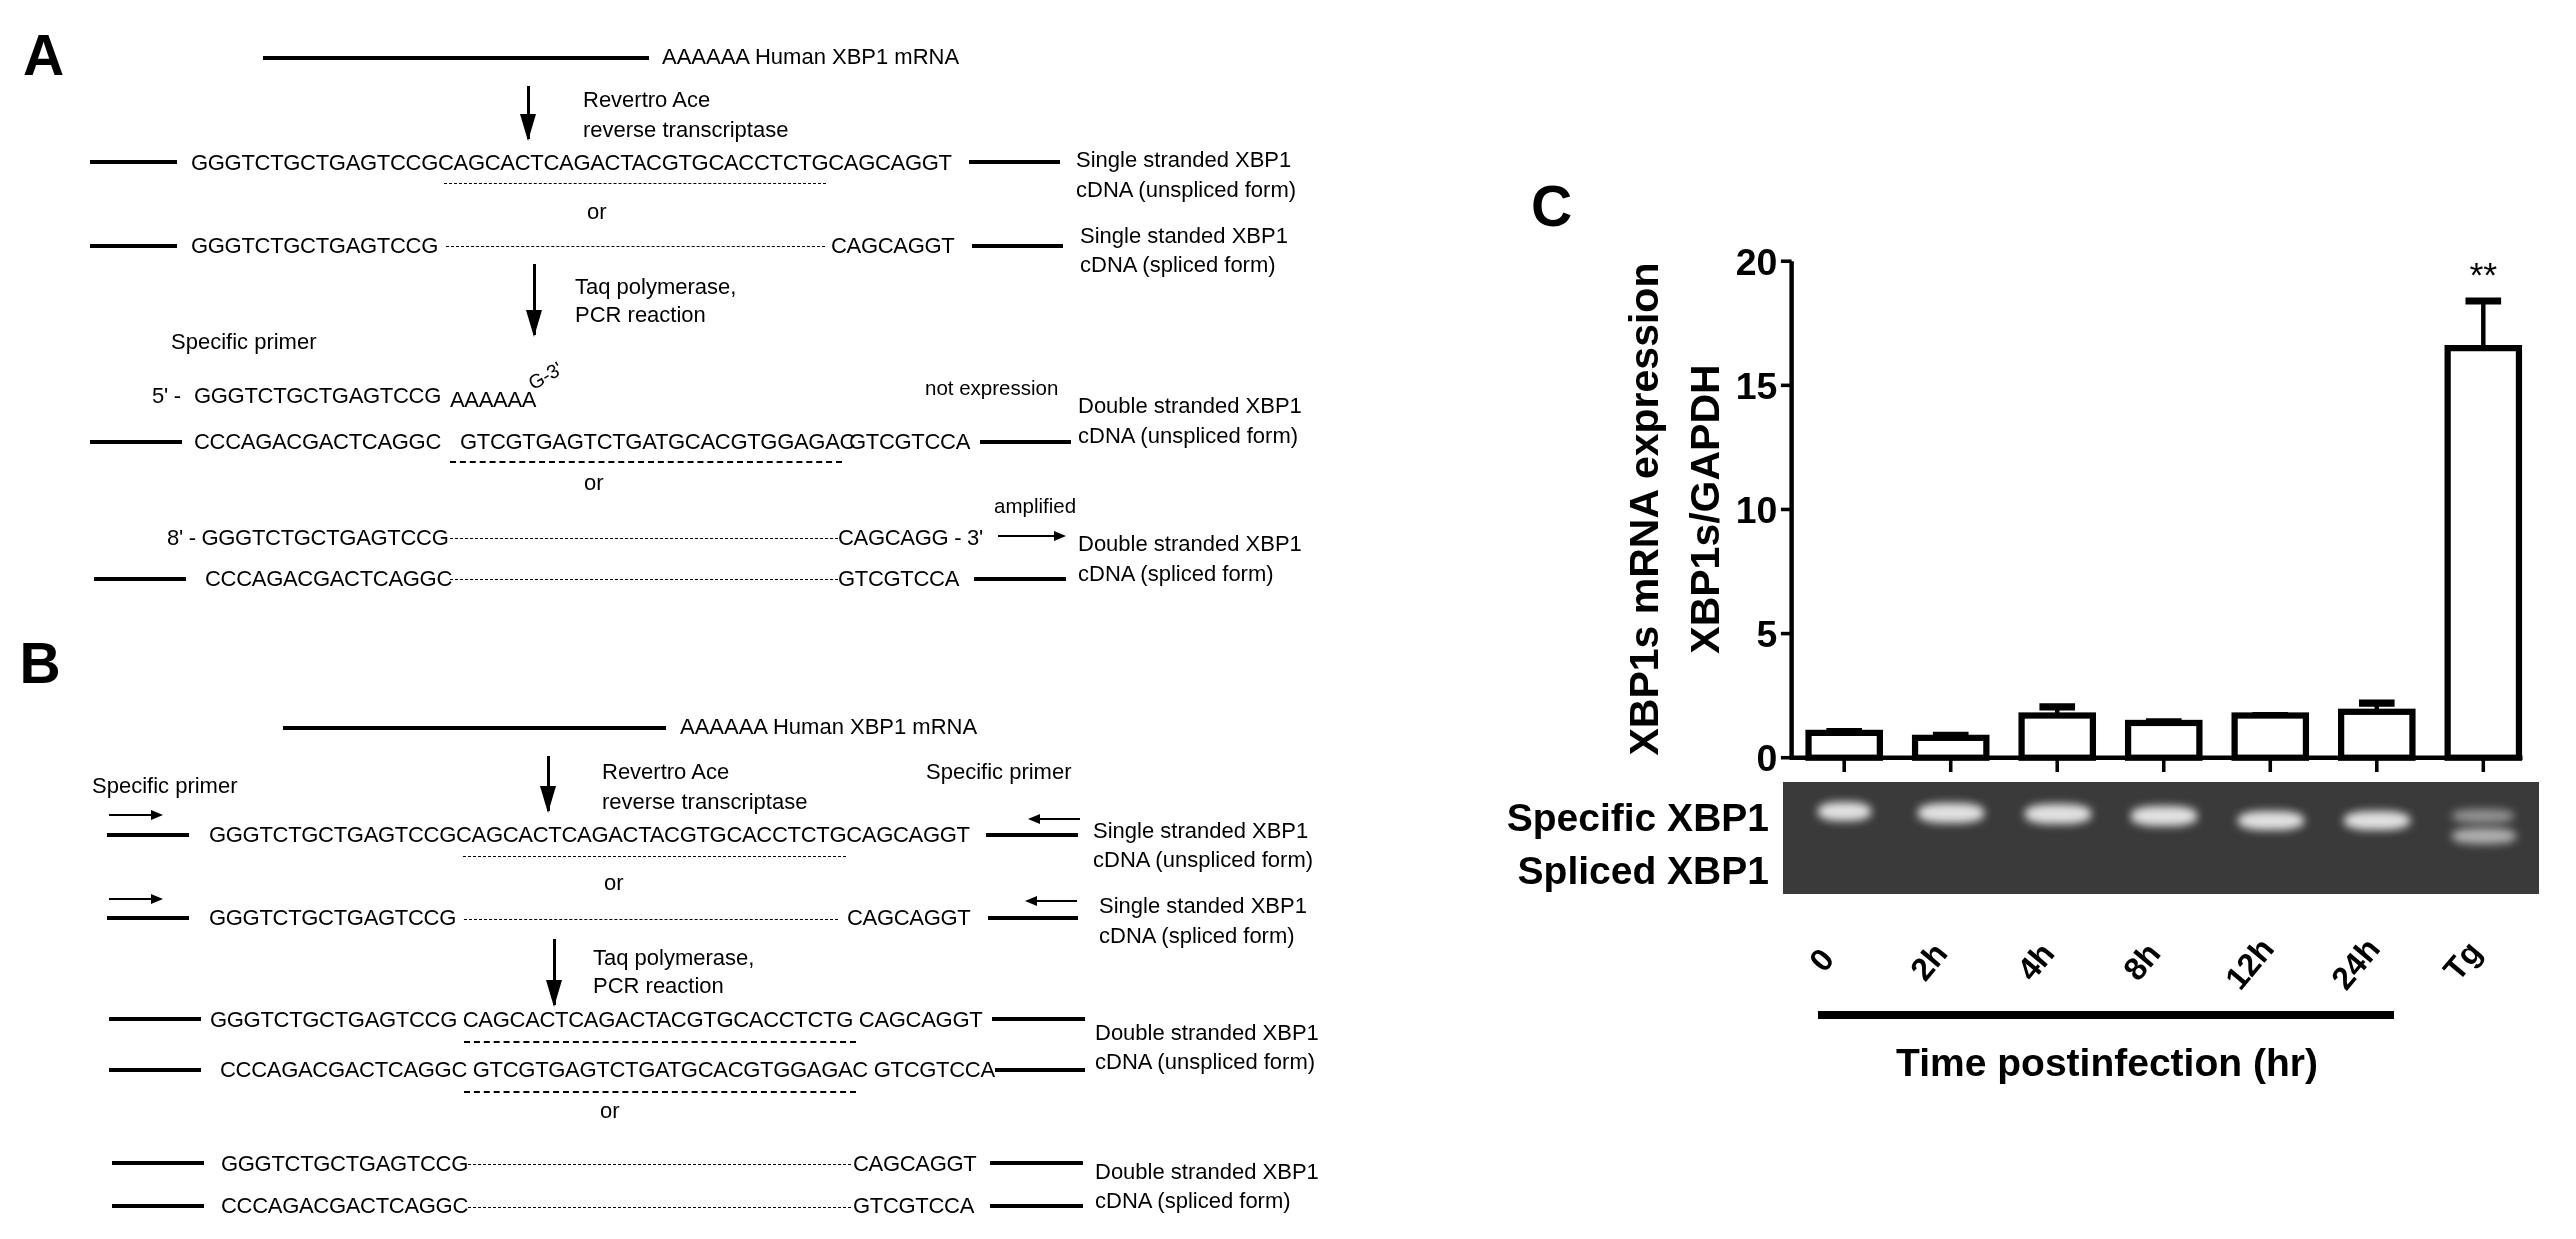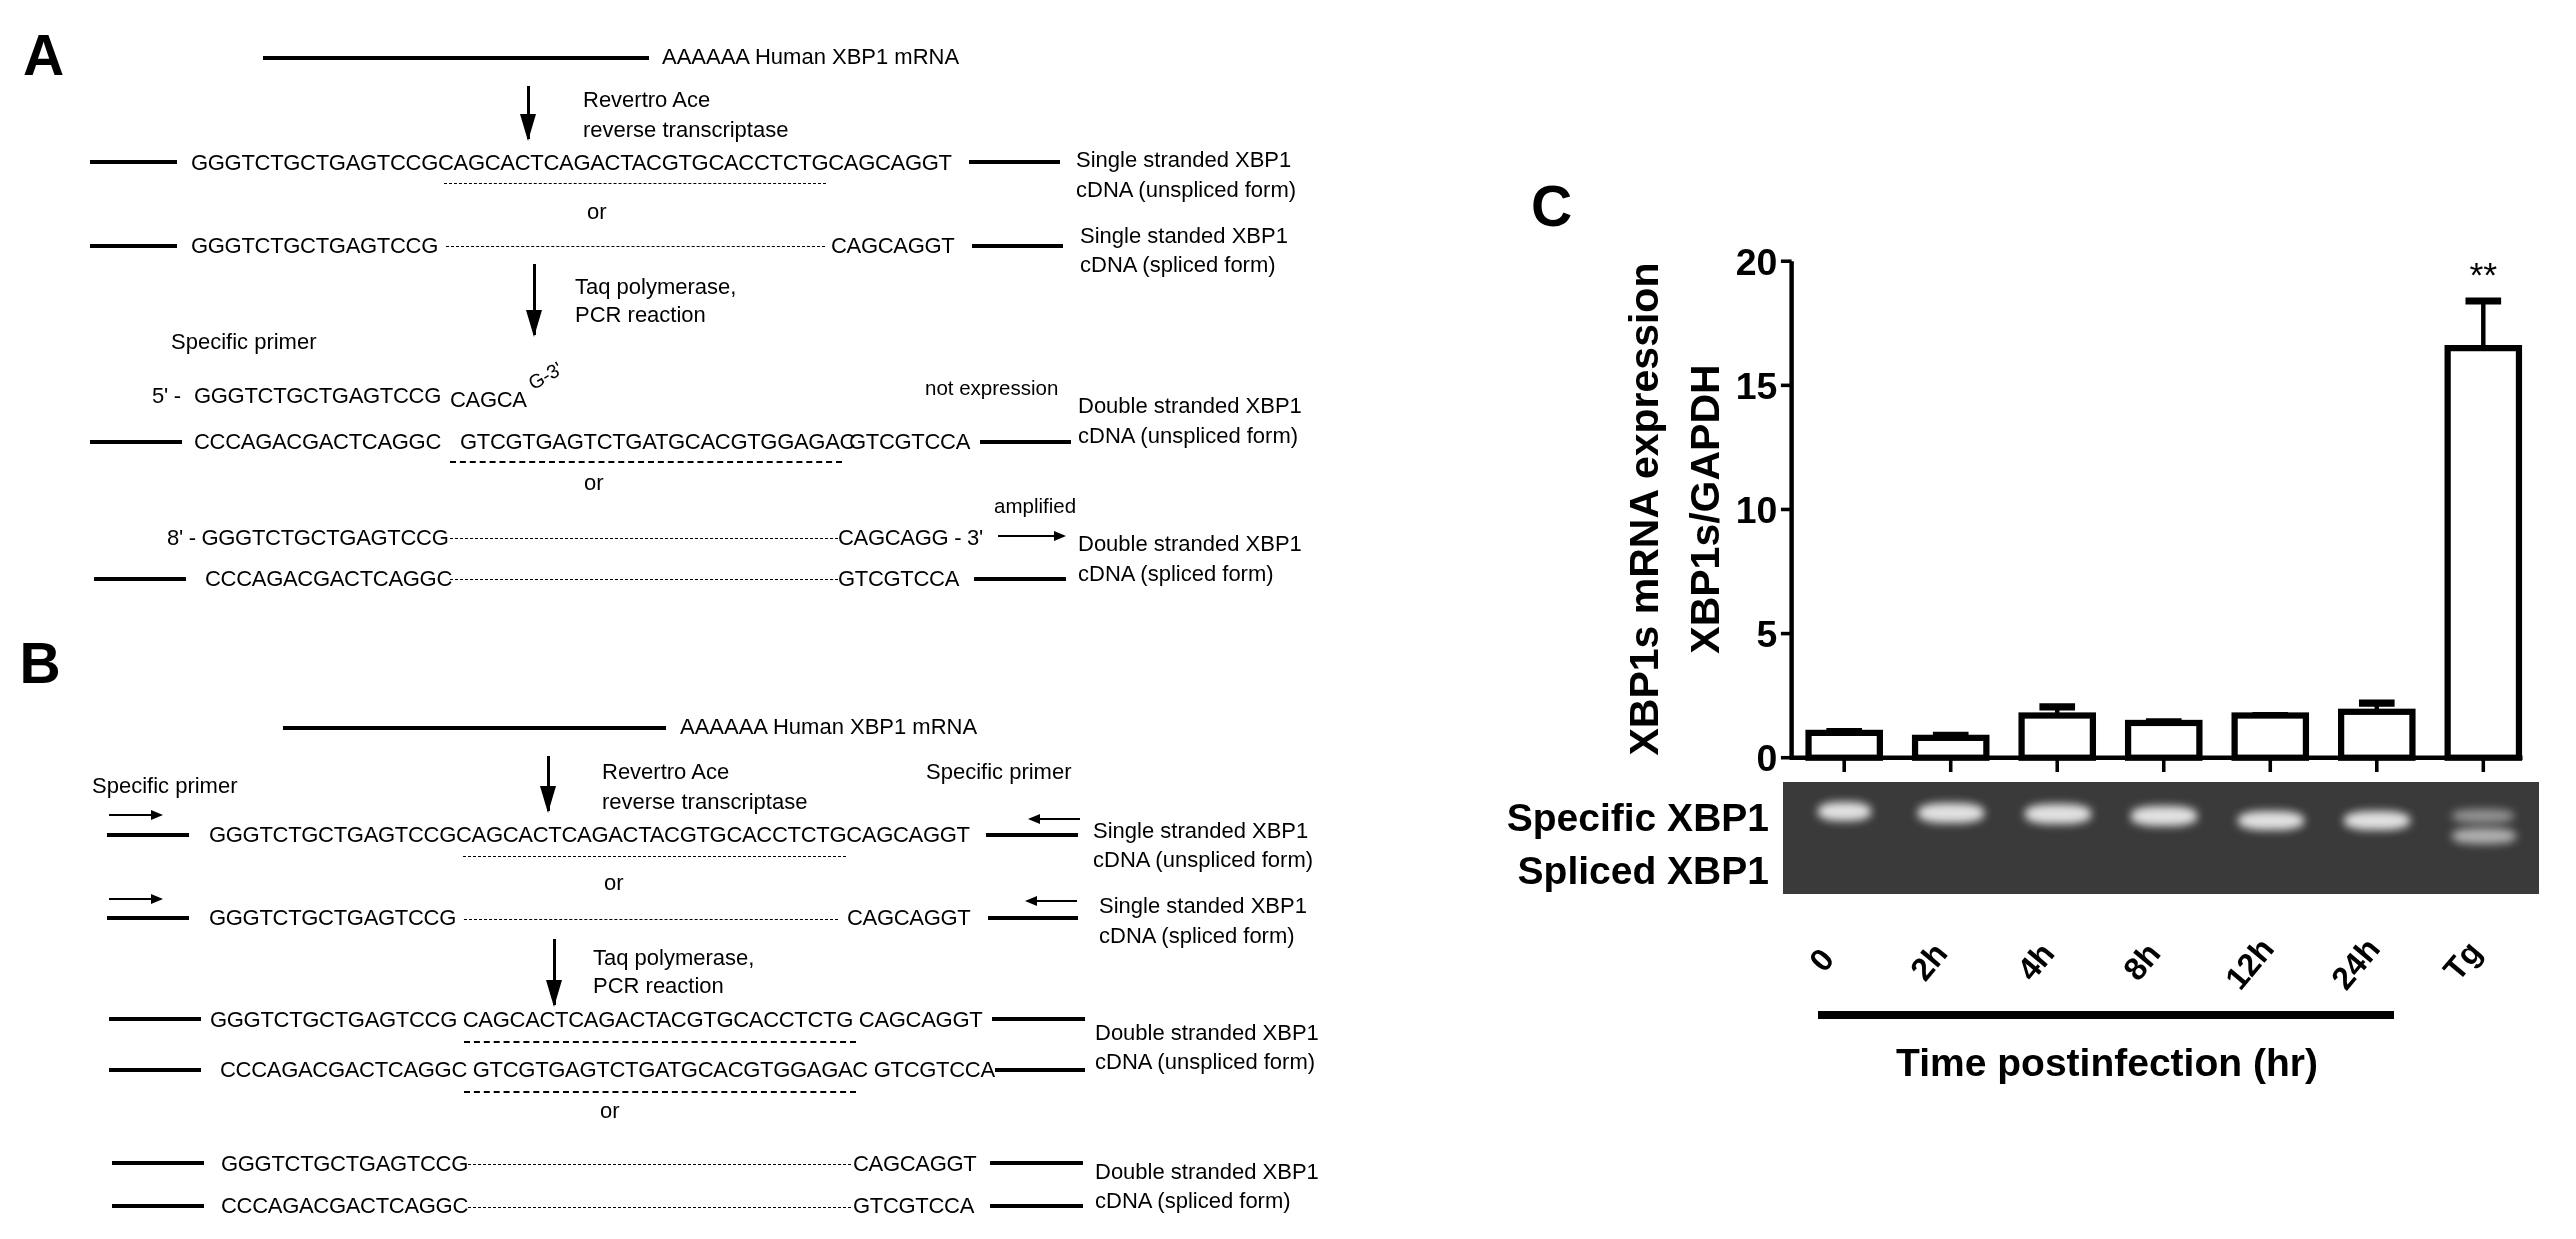--- a/index.html
+++ b/index.html
@@ -58,21 +58,21 @@
   <div class="abs lbl" style="left:1080px;top:250px;">cDNA (spliced form)</div>
 
   <div class="varrow" style="left:533px;top:264px;height:71px;"></div>
   <div class="abs txt" style="left:575px;top:276px;">Taq polymerase,</div>
   <div class="abs txt" style="left:575px;top:304px;">PCR reaction</div>
 
   <div class="abs txt" style="left:171px;top:331px;">Specific primer</div>
 
   <div class="abs seq" style="left:152px;top:385px;">5' -</div>
   <div class="abs seq" style="left:194px;top:385px;">GGGTCTGCTGAGTCCG</div>
-  <div class="abs seq" style="left:450px;top:389px;">CAGCA</div>
+  <div class="abs seq" style="left:450px;top:389px;">AAAAAA</div>
   <div class="abs seq" style="left:535px;top:374px;font-size:19.6px;transform:rotate(-30deg);transform-origin:left bottom;">G-3'</div>
   <div class="abs txt" style="left:925px;top:378px;font-size:20.5px;">not expression</div>
   <div class="abs lbl" style="left:1078px;top:391px;">Double stranded XBP1</div>
   <div class="abs lbl" style="left:1078px;top:421px;">cDNA (unspliced form)</div>
 
   <div class="hline" style="left:90px;top:440px;width:92px;"></div>
   <div class="abs seq" style="left:194px;top:431px;">CCCAGACGACTCAGGC</div>
   <div class="abs seq" style="left:460px;top:431px;">GTCGTGAGTCTGATGCACGTGGAGAC</div>
   <div class="abs seq" style="left:849px;top:431px;">GTCGTCCA</div>
   <div class="hline" style="left:980px;top:440px;width:91px;"></div>

